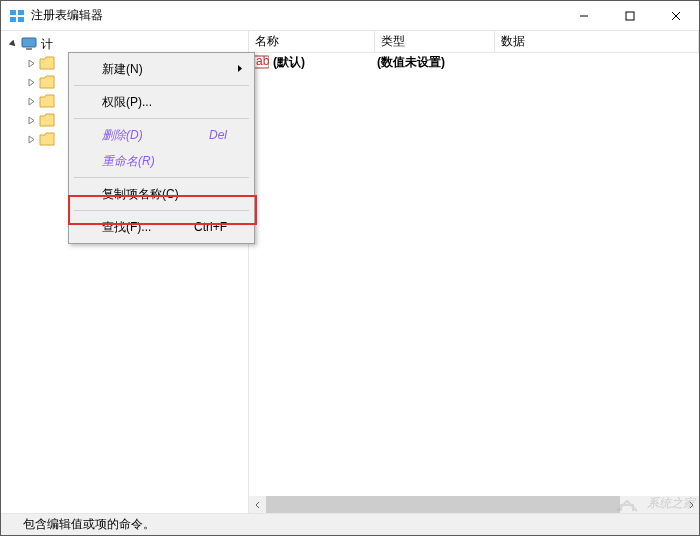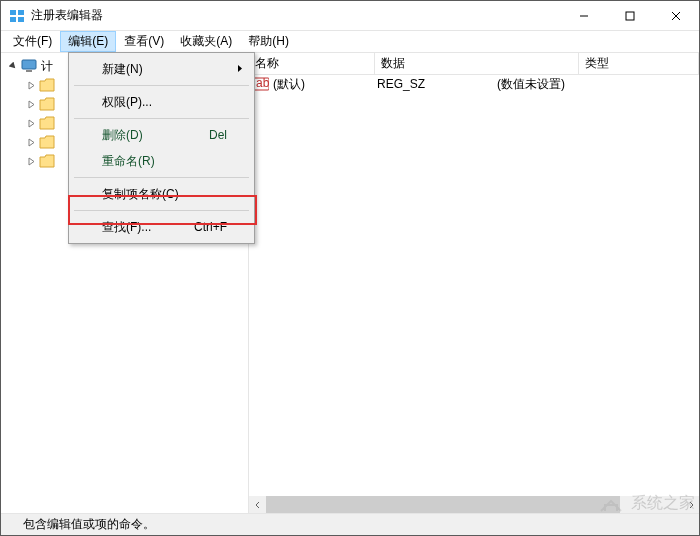--- a/index.html
+++ b/index.html
@@ -19,29 +19,29 @@
   .treerow { display: flex; align-items: center; height: 18px; margin-bottom: 1px; }
   .expander { width: 12px; display: inline-flex; align-items: center; justify-content: center; margin-right: 2px; }
   .folder { width: 16px; height: 14px; display: inline-flex; margin-right: 4px; }
   .pcicon { width: 16px; height: 14px; display: inline-flex; margin-right: 4px; }
   .listpane { flex: 1; display: flex; flex-direction: column; position: relative; }
   .listheader { height: 22px; display: flex; align-items: center; border-bottom: 1px solid #e5e5e5; background: #fff; }
   .colh { padding-left: 6px; border-right: 1px solid #e5e5e5; height: 100%; display: flex; align-items: center; }
   .listbody { flex: 1; position: relative; }
   .listrow { height: 18px; display: flex; align-items: center; padding-left: 4px; }
   .valicon { width: 16px; height: 14px; display: inline-flex; margin-right: 4px; }
-  .cell { overflow: hidden; white-space: nowrap; }
+  .cell { overflow: hidden; white-space: nowrap; font-weight: bold; }
   .hscroll { height: 17px; background: #f0f0f0; position: absolute; left: 0; right: 0; bottom: 0; display: flex; align-items: center; }
   .hscroll .arrow { width: 17px; height: 17px; display: flex; align-items: center; justify-content: center; background: #f0f0f0; }
   .hscroll .track { flex: 1; height: 17px; background: #f0f0f0; position: relative; }
   .hscroll .thumb { position: absolute; left: 0; top: 0; height: 17px; width: 85%; background: #cdcdcd; }
   .statusbar { height: 22px; border-top: 1px solid #e5e5e5; display: flex; align-items: center; padding-left: 22px; background: #f0f0f0; }
   .dropdown { position: absolute; left: 67px; top: 51px; width: 187px; background: #f0f0f0; border: 1px solid #a0a0a0; box-shadow: 2px 2px 4px rgba(0,0,0,.25); padding: 3px; z-index: 50; }
   .dditem { height: 26px; display: flex; align-items: center; padding: 0 24px 0 30px; position: relative; }
-  .dditem.disabled { color: #14532d; }
+  .dditem.disabled { color: #8b5cf6; font-style: italic; }
   .dditem .shortcut { margin-left: auto; }
   .dditem .sub { position: absolute; right: 8px; }
   .ddsep { height: 1px; background: #d0d0d0; margin: 3px 2px; }
   .highlight-find { position: absolute; left: 67px; top: 194px; width: 189px; height: 30px; border: 2px solid #e03030; z-index: 60; pointer-events: none; }
   .watermark { position: absolute; right: 4px; bottom: 20px; opacity: 0.35; z-index: 70; display: flex; align-items: center; gap: 6px; color: #888; pointer-events: none; }
   .col-name { width: 126px; }
   .col-type { width: 120px; }
   .col-data { flex: 1; }
 </style>
 </head>
@@ -72,27 +72,20 @@
         </div>
       <div class="winbtn">
           <svg viewBox="0 0 10 10">
             <line x1="1" y1="1" x2="9" y2="9" stroke="#000" stroke-width="1"></line>
             <line x1="9" y1="1" x2="1" y2="9" stroke="#000" stroke-width="1"></line>
           </svg>
         </div>
     </div>
   </div>
 
-  <div class="menubar">
-    <div class="menuitem">文件(F)</div>
-    <div class="menuitem active">编辑(E)</div>
-    <div class="menuitem">查看(V)</div>
-    <div class="menuitem">收藏夹(A)</div>
-    <div class="menuitem">帮助(H)</div>
-  </div>
 
   <div class="content">
 
     <div class="treepane">
       <div class="treerow">
         <span class="expander">
             <svg width="9" height="9" viewBox="0 0 9 9">
               <path d="M1 1 L7 4.5 L1 8 Z" fill="#404040" transform="rotate(45 4.5 4.5)"></path>
             </svg>
           </span>
@@ -162,33 +155,32 @@
             <svg viewBox="0 0 16 14">
               <path d="M1 3 L6 3 L7 1 L15 1 L15 13 L1 13 Z" fill="#ffe089" stroke="#d8a838"></path>
             </svg>
           </span>
       </div>
     </div>
 
     <div class="listpane">
       <div class="listheader">
         <div class="colh col-name">名称</div>
+        <div class="colh col-type">类型</div>
         <div class="colh col-data">数据</div>
-        <div class="colh col-type">类型</div>
       </div>
       <div class="listbody">
         <div class="listrow">
           <span class="valicon">
               <svg viewBox="0 0 16 14">
                 <rect x="0" y="1" width="16" height="12" rx="1" fill="#fff" stroke="#c03030"></rect>
                 <text x="3" y="10" font-size="8" fill="#c03030" font-family="Arial">ab</text>
               </svg>
             </span>
           <span class="cell col-name" style="width:104px">(默认)</span>
-          <span class="cell col-type">REG_SZ</span>
           <span class="cell col-data">(数值未设置)</span>
         </div>
         <div class="hscroll">
           <div class="arrow">
               <svg width="8" height="8" viewBox="0 0 8 8">
                 <path d="M5 1 L2 4 L5 7" fill="none" stroke="#606060"></path>
               </svg>
             </div>
           <div class="track">
               <div class="thumb"></div>
@@ -237,16 +229,16 @@
       <span class="shortcut">Ctrl+F</span>
     </div>
   </div>
 
   <div class="highlight-find"></div>
 
   <div class="watermark">
     <svg width="28" height="24" viewBox="0 0 28 24">
         <path d="M4 20 L14 10 L24 20 M8 20 L8 14 L20 14 L20 20" fill="none" stroke="#aaa" stroke-width="2"></path>
       </svg>
-    <span style="font-size:16px;">系统之家</span>
+    <span style="font-size:12px;font-style:italic;">系统之家</span>
   </div>
 
 </div>
 
 </body></html>

